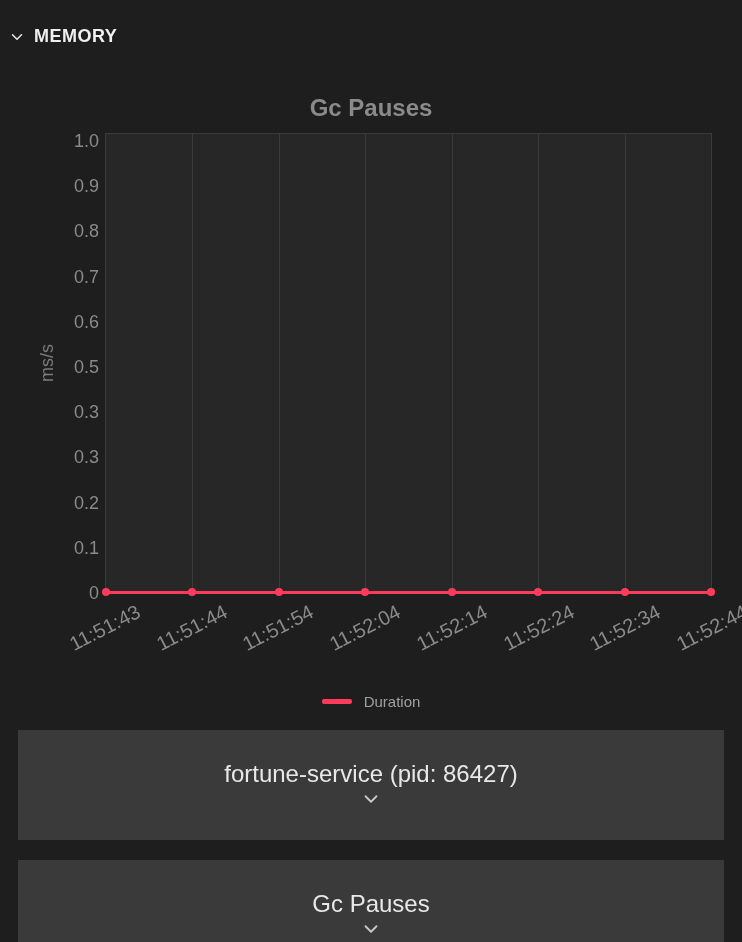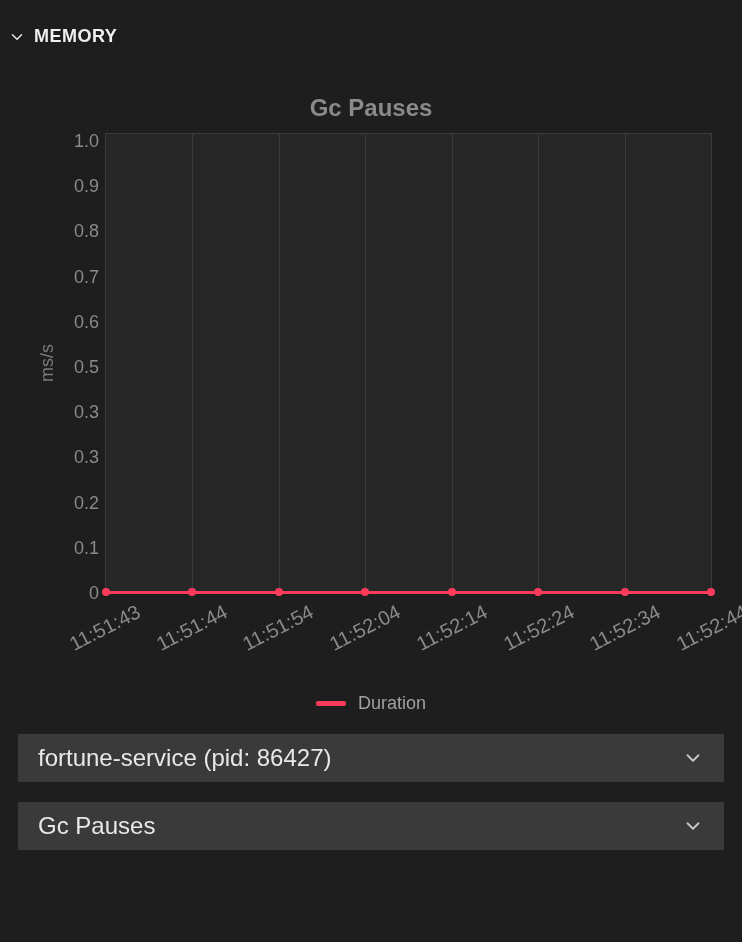--- a/index.html
+++ b/index.html
@@ -114,44 +114,45 @@
     transform: translate(-50%, -50%) rotate(-27deg);
     font-size: 20px;
     color: #8a8a8a;
     white-space: nowrap;
   }
   .legend {
     display: flex;
     justify-content: center;
     align-items: center;
     gap: 12px;
-    font-size: 18px;
+    font-size: 15px;
     color: #a0a0a0;
     margin-top: 10px;
     margin-bottom: 20px;
   }
   .legend-swatch {
     width: 30px;
     height: 5px;
     background: #ff3b5c;
     border-radius: 2px;
   }
   .selects {
     padding: 0 18px;
   }
   .select-row {
     display: flex;
     align-items: center;
     justify-content: space-between;
     background: #3a3a3a;
-    padding: 10px 20px;
+    padding: 30px 20px;
     margin-bottom: 20px;
     font-size: 24px;
     color: #e8e8e8;
     cursor: pointer;
+    flex-direction: column;
   }
   .select-row svg { flex: 0 0 auto; }
 </style>
 </head>
 <body>
 
 <div class="panel-header">
   <svg width="18" height="18" viewBox="0 0 24 24" fill="none" stroke="#e8e8e8" stroke-width="2" stroke-linecap="round" stroke-linejoin="round">
       <polyline points="6 9 12 15 18 9"></polyline>
     </svg>

